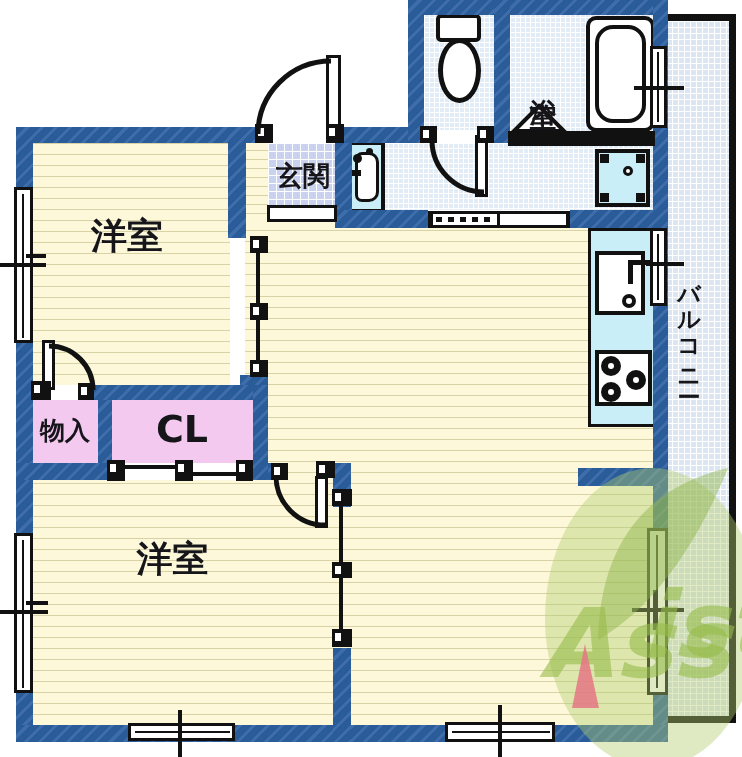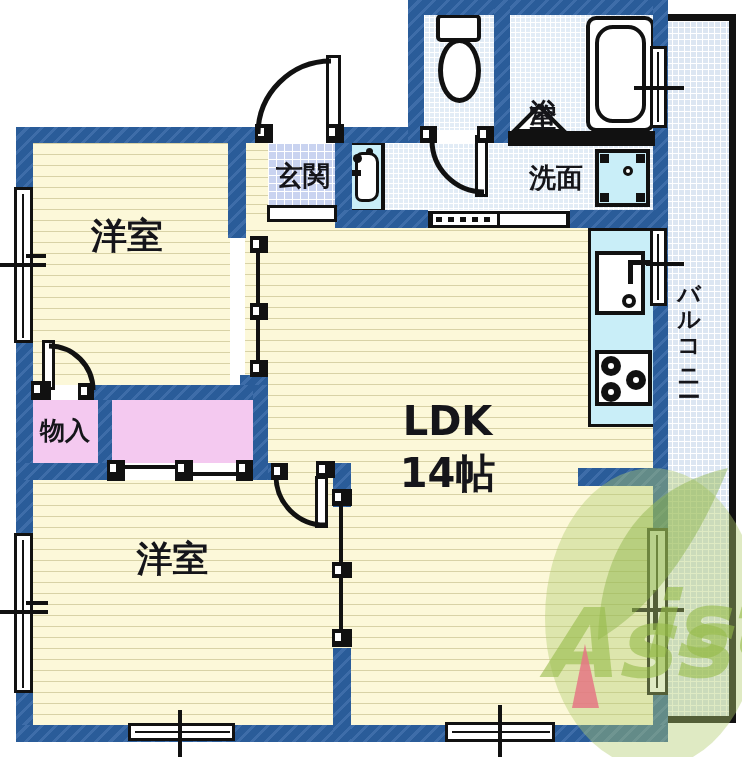--- a/index.html
+++ b/index.html
@@ -188,31 +188,27 @@
       <line x1="632" y1="610" x2="684" y2="610"></line>
         <line x1="655" y1="590" x2="655" y2="630"></line>
       <line x1="500" y1="705" x2="500" y2="757"></line>
       <line x1="180" y1="710" x2="180" y2="757"></line>
     </g>
   </svg>
 
   <div class="label" style="left:27px;top:215px;width:200px;font-size:36px;">
     <div>洋室</div>
   </div>
-  <div class="label" style="left:330px;top:398px;width:235px;font-size:40px;">
-    <div>LDK</div>
-    <div style="margin-top:6px;">14帖</div>
-  </div>
   <div class="label" style="left:65px;top:538px;width:215px;font-size:36px;">
     <div>洋室</div>
   </div>
   <div class="label" style="left:268px;top:160px;width:70px;font-size:27px;">玄関</div>
   <div class="label vtext" style="left:528px;top:32px;height:95px;font-size:27px;">浴室</div>
-  <div class="label" style="left:506px;top:162px;width:100px;font-size:27px;">洗面</div>
   <div class="label" style="left:33px;top:417px;width:64px;font-size:25px;">物入</div>
+  <div class="label" style="left:132px;top:408px;width:100px;font-size:38px;">CL</div>
   <div class="label vtext" style="left:676px;top:222px;height:210px;font-size:23px;">バルコニー</div>
 
   <div class="logo-ellipse"></div>
   <svg class="overlay" width="742" height="757" viewBox="0 0 742 757">
     <path d="M598,640 C600,540 650,486 728,468 C702,532 662,602 598,640 Z" fill="rgba(140,180,70,0.45)"></path>
   </svg>
   <div class="logo-text" style="left:548px;top:588px;font-size:96px;">Ass</div>
   <div class="logo-text" style="left:648px;top:572px;font-size:92px;">ist</div>
   <div class="logo-a-counter"></div>
 

